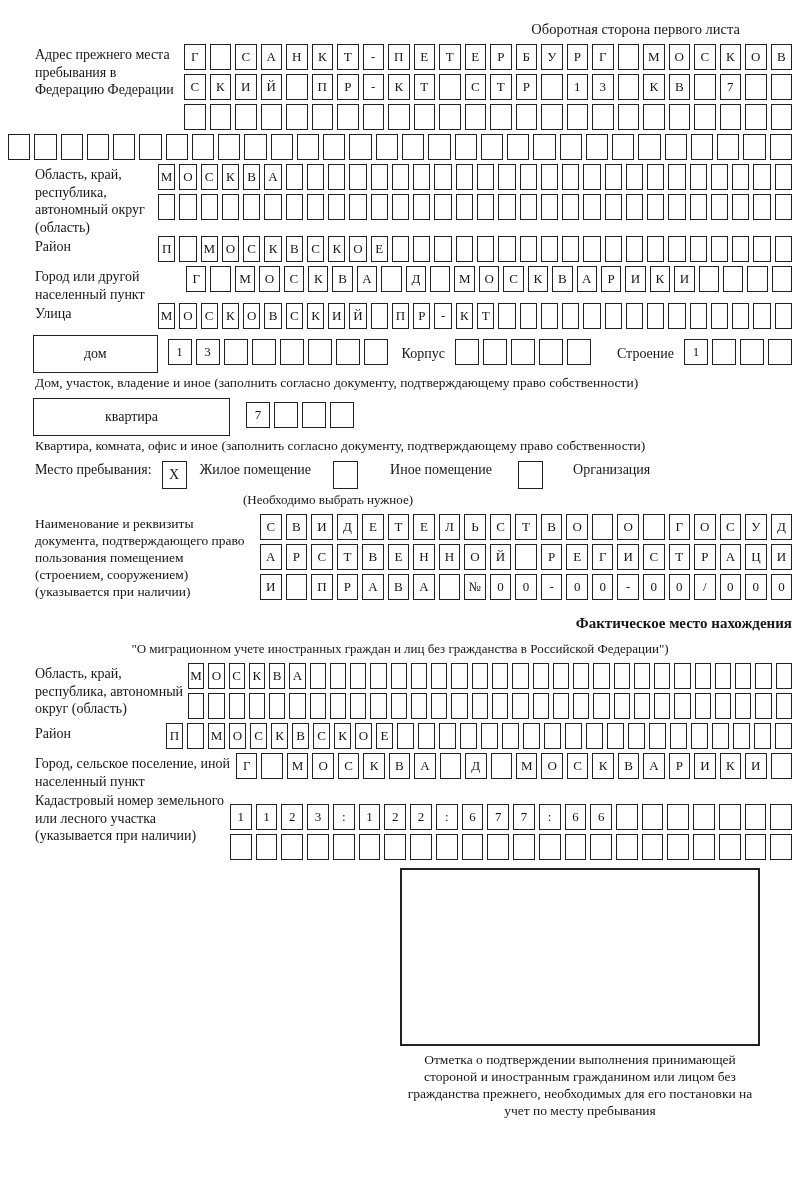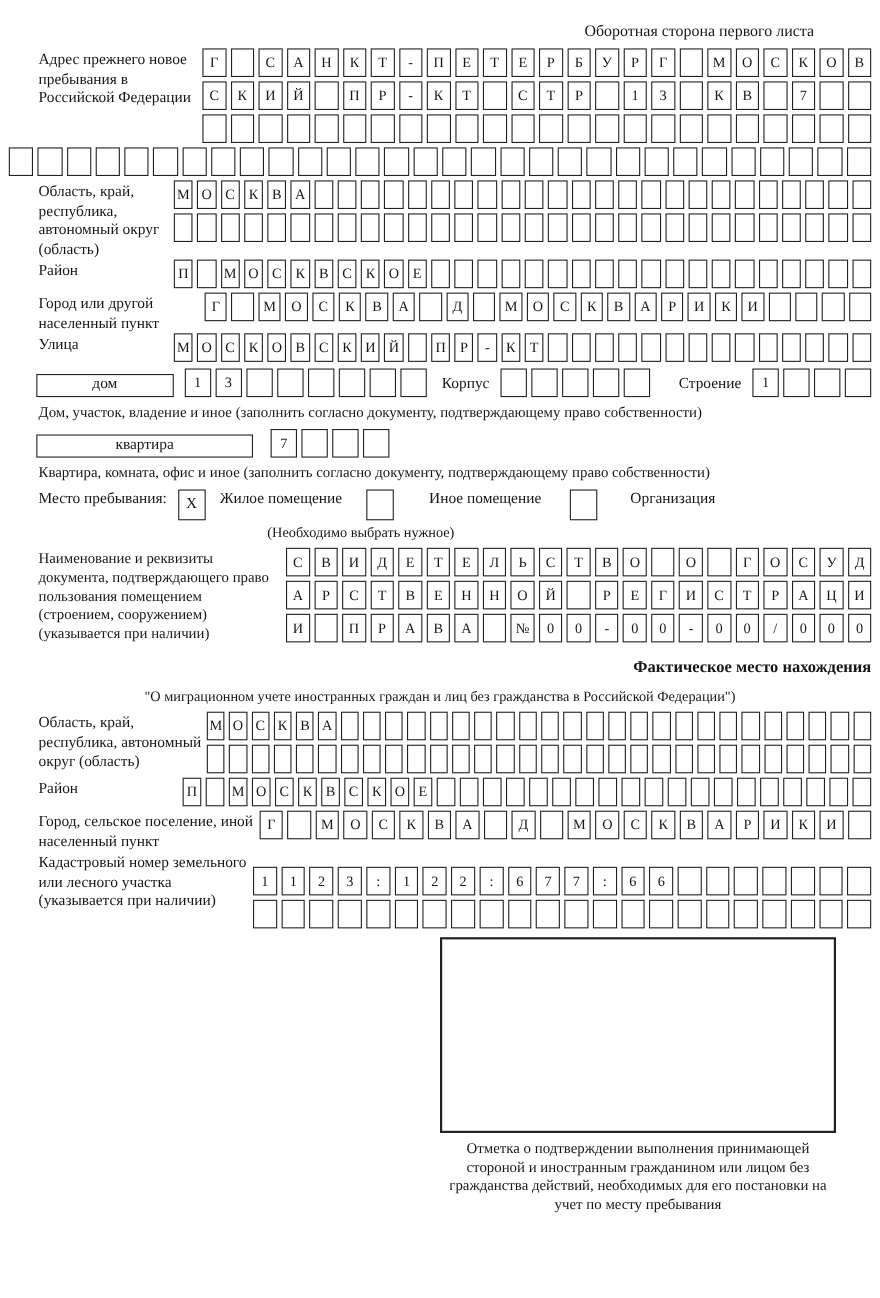--- a/index.html
+++ b/index.html
@@ -37,21 +37,21 @@
   .w-kad   { width: 222px; }
 
   .small-note { font-size: 13px; }
   .center { text-align: center; }
   .note-left { padding-left: 27px; margin: 2px 0 6px 0; font-size: 13.5px; }
 
   .sec-title { text-align: center; font-weight: bold; font-size: 15px; margin: 6px 0 8px 0; }
 
   .houserow { display: flex; align-items: center; margin: 2px 0 2px 25px; gap: 4px; }
   .widebox {
-    border: 1.7px solid #222; height: 21px; display: flex;
+    border: 1.7px solid #222; height: 38px; display: flex;
     align-items: center; justify-content: center; background: #fff;
   }
   .widebox.dom { width: 163px; margin-right: 6px; }
   .widebox.kv  { width: 197px; margin-right: 12px; }
   .inline-label { padding: 0 6px 0 10px; white-space: nowrap; }
 
   .stayrow { display: flex; align-items: flex-start; padding-left: 27px; margin-top: 6px; }
   .checkbox {
     border: 1.7px solid #222; width: 25px; height: 28px; background: #fff;
     display: flex; align-items: center; justify-content: center;
@@ -66,21 +66,21 @@
   .stamp-note { font-size: 13.5px; text-align: center; width: 368px; } .mt6 { margin-top: 6px; }
 </style>
 </head>
 <body>
 
 <div class="page">
 
   <div class="header-note">Оборотная сторона первого листа</div>
 
   <div class="field mt6">
-    <div class="flabel w-prev">Адрес прежнего новое пребывания в Российской Федерации</div>
+    <div class="flabel w-prev">Адрес прежнего места пребывания в Федерацию Федерации</div>
     <div class="grids">
       <div class="cellrow">
           <span class="cell">Г</span>
           <span class="cell"></span>
           <span class="cell">С</span>
           <span class="cell">А</span>
           <span class="cell">Н</span>
           <span class="cell">К</span>
           <span class="cell">Т</span>
           <span class="cell">-</span>
@@ -685,16 +685,16 @@
           <span class="cell"></span>
           <span class="cell"></span>
           <span class="cell"></span>
           <span class="cell"></span>
         </div>
     </div>
   </div>
 
   <div class="stamp-wrap">
     <div class="stamp-box"></div>
-    <div class="stamp-note">Отметка о подтверждении выполнения принимающей стороной и иностранным гражданином или лицом без гражданства действий, необходимых для его постановки на учет по месту пребывания</div>
+    <div class="stamp-note">Отметка о подтверждении выполнения принимающей стороной и иностранным гражданином или лицом без гражданства прежнего, необходимых для его постановки на учет по месту пребывания</div>
   </div>
 
 </div>
 
 </body></html>

